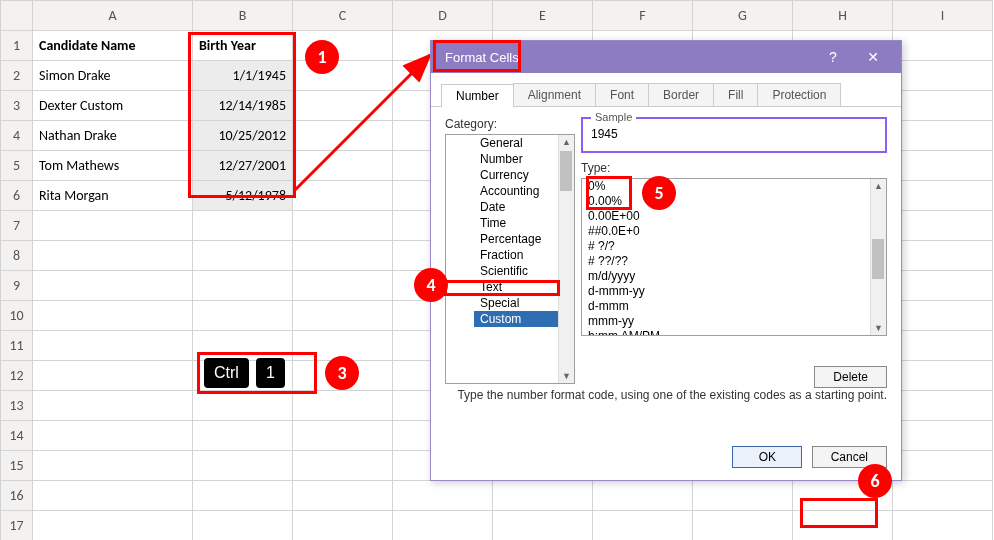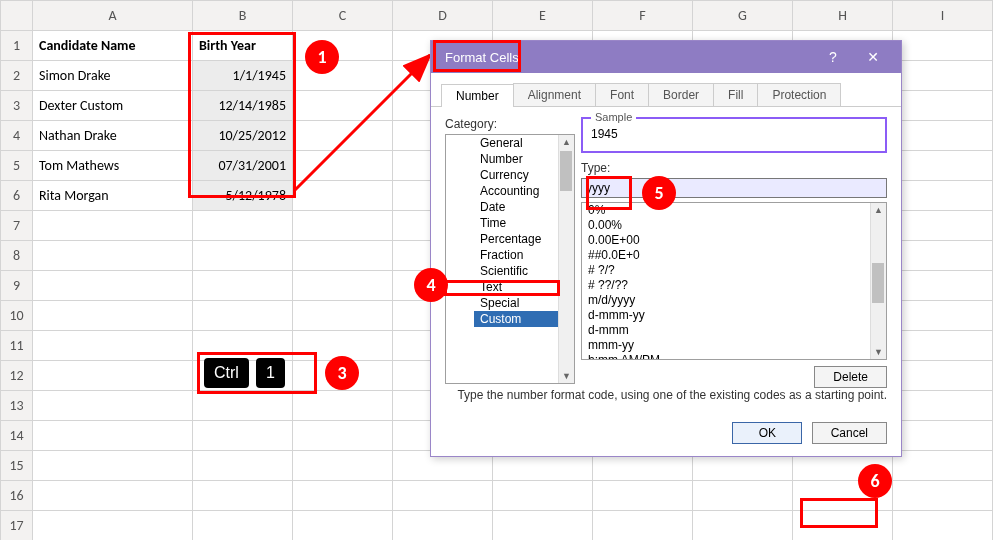--- a/index.html
+++ b/index.html
@@ -234,20 +234,21 @@
   .fmt-list .thumb2 { position: absolute; right: 2px; top: 60px; width: 12px; height: 40px; background: #c0c0c0; }
   .fmt-item { padding: 0 6px; line-height: 15px; white-space: nowrap; }
 
   .delete-row { text-align: right; margin-top: 6px; }
   .dlg-btn {
     border: 1px solid #888;
     background: #f4f4f4;
     padding: 3px 18px;
     font-size: 12px;
     cursor: pointer;
+    margin-top: 24px;
   }
   .desc-text { color: #333; font-size: 12px; text-align: right; }
   .dlg-footer {
     text-align: right;
     padding: 10px 14px 12px 14px;
   }
   .dlg-footer .dlg-btn { margin-left: 6px; min-width: 70px; }
   .dlg-footer .dlg-btn.primary {
     border: 1px solid #3a66a7;
     background: #eaf1fb;
@@ -315,21 +316,21 @@
           <td></td>
           <td></td>
           <td></td>
           <td></td>
           <td></td>
           <td></td>
     </tr>
     <tr>
       <th class="rowhdr">5</th>
       <td>Tom Mathews</td>
-      <td class="right sel">07/31/2001</td>
+      <td class="right sel">12/27/2001</td>
       <td></td>
           <td></td>
           <td></td>
           <td></td>
           <td></td>
           <td></td>
           <td></td>
     </tr>
     <tr>
       <th class="rowhdr">6</th>
@@ -535,21 +536,20 @@
             </div>
         </div>
       </div>
       <div class="right-col">
         <div class="sample-box">
           <span class="sample-label">Sample</span>
           <div class="sample-val">1945</div>
         </div>
         <div class="type-row">
           <div class="label">Type:</div>
-          <input class="type-input" value="yyyy" style="">
           <div class="fmt-list">
             <div class="fmt-item">0%</div>
             <div class="fmt-item">0.00%</div>
             <div class="fmt-item">0.00E+00</div>
             <div class="fmt-item">##0.0E+0</div>
             <div class="fmt-item"># ?/?</div>
             <div class="fmt-item"># ??/??</div>
             <div class="fmt-item">m/d/yyyy</div>
             <div class="fmt-item">d-mmm-yy</div>
             <div class="fmt-item">d-mmm</div>

